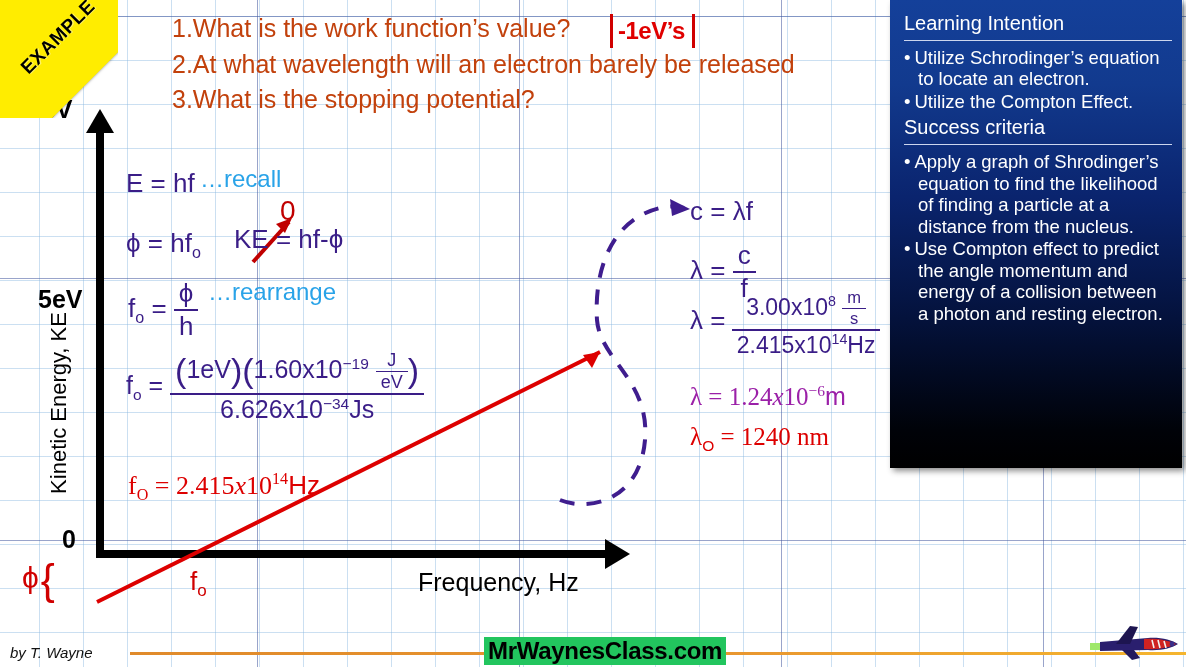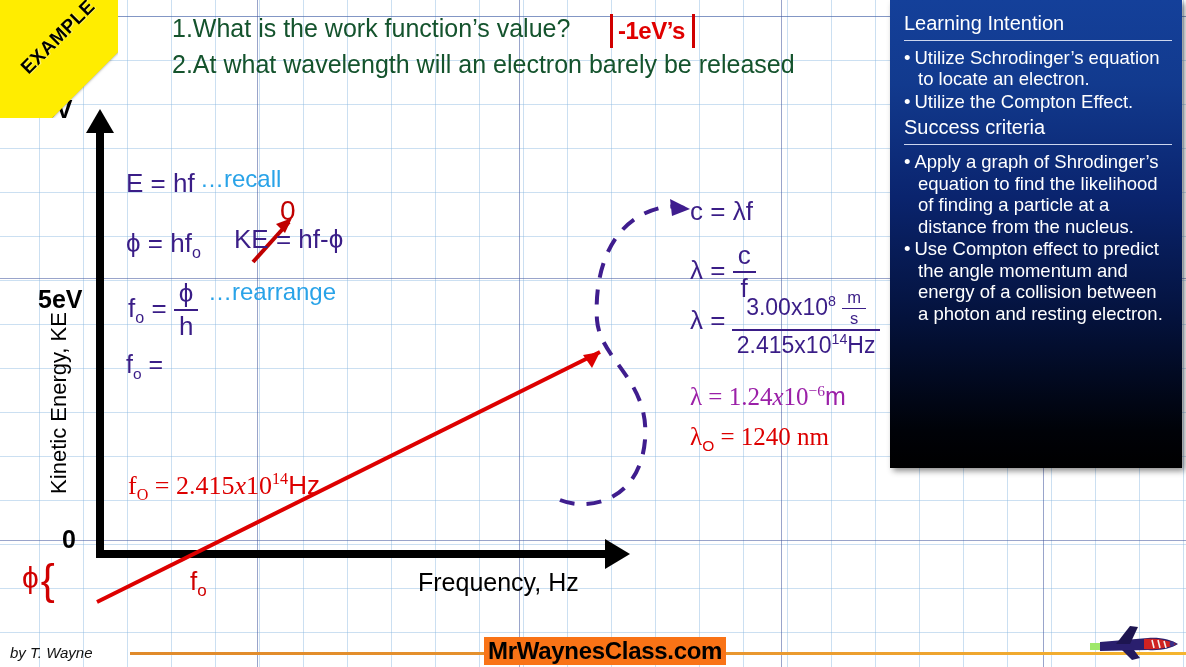--- a/index.html
+++ b/index.html
@@ -48,21 +48,21 @@
     text-align:center;
     font-weight:bold;font-size:19px;letter-spacing:.5px;
     color:#000;
     font-family:"Liberation Sans", sans-serif;
     text-shadow:1px 1px 0 rgba(255,255,255,.4);
   }
 
   
   #questions{
     position:absolute;left:172px;top:12px;width:700px;z-index:25;
-    font-size:25px;color:#14532d;line-height:1.30;
+    font-size:25px;color:#c2410c;line-height:1.30;
   }
   #questions .q{white-space:nowrap;margin-bottom:3px;}
   #questions .q .num{display:inline-block;}
 
   #work-ans{
     position:absolute;left:610px;top:14px;z-index:26;
     color:#e00000;font-weight:bold;font-size:24px;
     font-family:"Liberation Sans", sans-serif;
     letter-spacing:-.5px;
   }
@@ -185,41 +185,44 @@
     position:absolute;left:130px;top:652px;width:1056px;height:3px;z-index:10;
     background:linear-gradient(to right,#e08a2a 0%,#e8952f 55%,#f5b52e 100%);
   }
   #byline{
     position:absolute;left:10px;top:644px;z-index:32;
     font-style:italic;font-size:15px;color:#111;
   }
   #site{
     position:absolute;left:484px;top:637px;z-index:33;
     font-weight:bold;font-size:24px;color:#000;
-    background:#f97316;padding:0 4px;letter-spacing:-.3px;
+    background:#22c55e;padding:0 4px;letter-spacing:-.3px;
   }
   #rocket{position:absolute;left:1086px;top:620px;z-index:34;}
 </style>
 </head>
 <body>
 
 <div id="paper"></div>
 
 <div id="ex-corner">
   <div class="tri"></div>
   <div class="txt">EXAMPLE</div>
 </div>
 
 <div id="questions">
   <div class="q">
     <span class="num">1.</span><span>What is the work function’s value?</span>
   </div>
   <div class="q">
     <span class="num">2.</span><span>At what wavelength will an electron barely be released</span>
   </div>
+  <div class="q">
+    <span class="num">3.</span><span>What is the stopping potential?</span>
+  </div>
 </div>
 
 <div id="work-ans">
   <span class="bar l"></span><span>-1eV’s</span><span class="bar r"></span>
 </div>
 
 <div id="yaxis"></div>
 <div id="xaxis"></div>
 <div class="ax-lab" id="lab-9ev">9eV</div>
 <div class="ax-lab" id="lab-5ev">5eV</div>
@@ -264,20 +267,32 @@
   <span class="frac">
     <span class="top">ϕ</span>
     <span class="bot">h</span>
   </span>
 </div>
 <div class="eqbox blu" id="eq-rearr">…rearrange</div>
 
 <div class="eqbox pur" id="eq-big">
   <span>f</span><sub>o</sub>
   <span>=</span>
+  <span class="frac">
+    <span class="top">
+      <span style="font-size:34px;vertical-align:-4px;">(</span><span>1eV</span><span style="font-size:34px;vertical-align:-4px;">)</span><span style="font-size:34px;vertical-align:-4px;">(</span><span>1.60x10</span><sup>−19</sup>
+      <span class="sfrac">
+        <span class="top">J</span>
+        <span class="bot">eV</span>
+      </span><span style="font-size:34px;vertical-align:-4px;">)</span>
+    </span>
+    <span class="bot">
+      <span>6.626x10</span><sup>−34</sup><span>Js</span>
+    </span>
+  </span>
 </div>
 
 <div class="eqbox redt ser" id="eq-fores">
   <span>f</span><sub>O</sub>
   <span>= 2.415</span><i>x</i><span>10</span><sup>14</sup><span style="font-family:'Liberation Sans',sans-serif;">Hz</span>
 </div>
 
 <div class="eqbox pur" id="eq-clf">c = λf</div>
 
 <div class="eqbox pur" id="eq-lcf">

